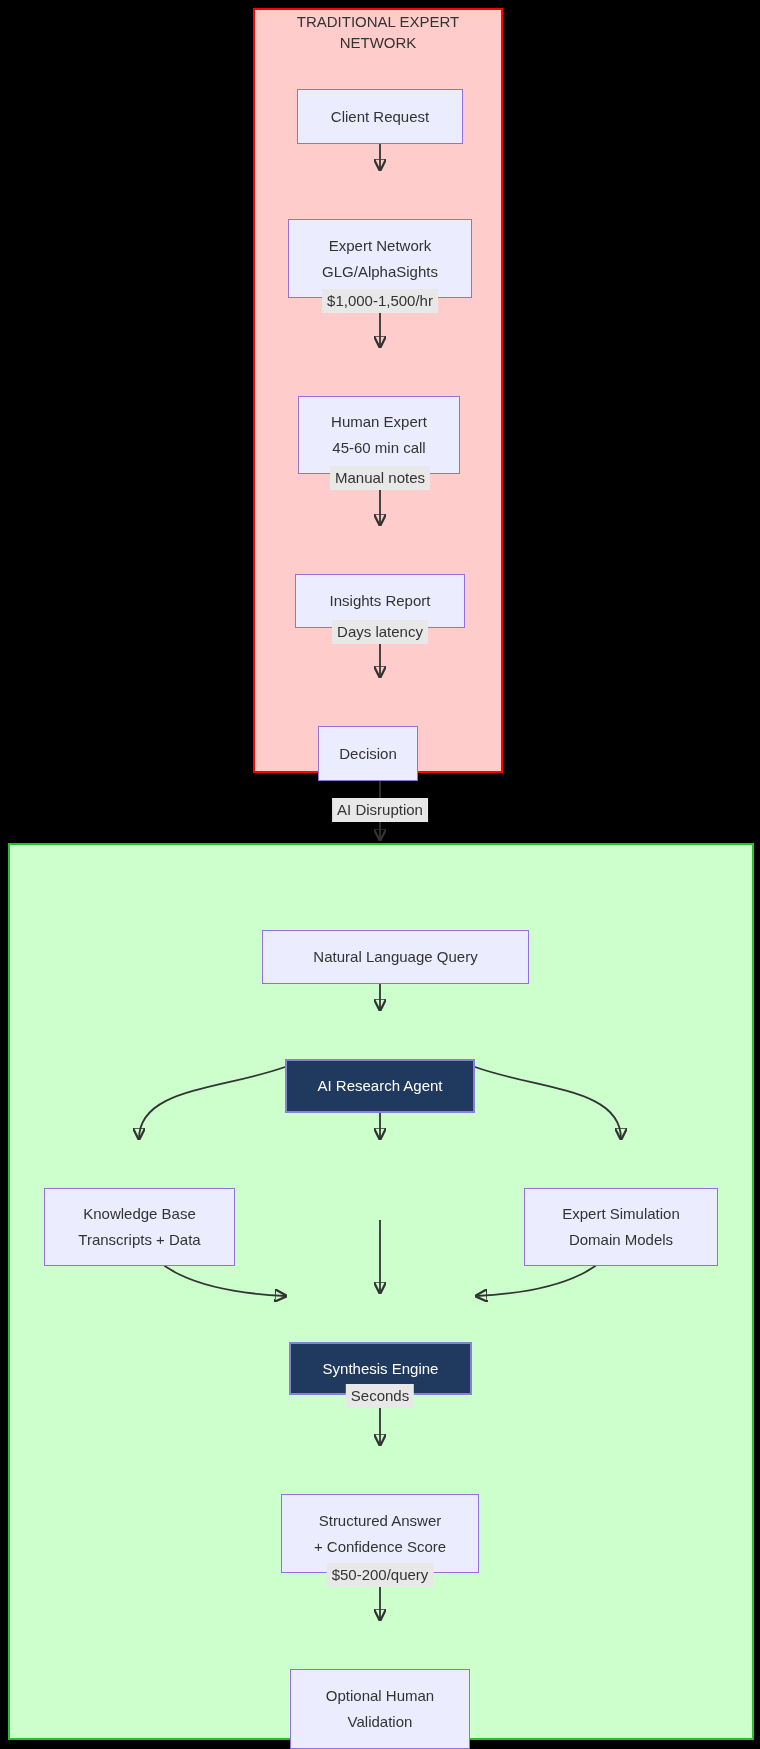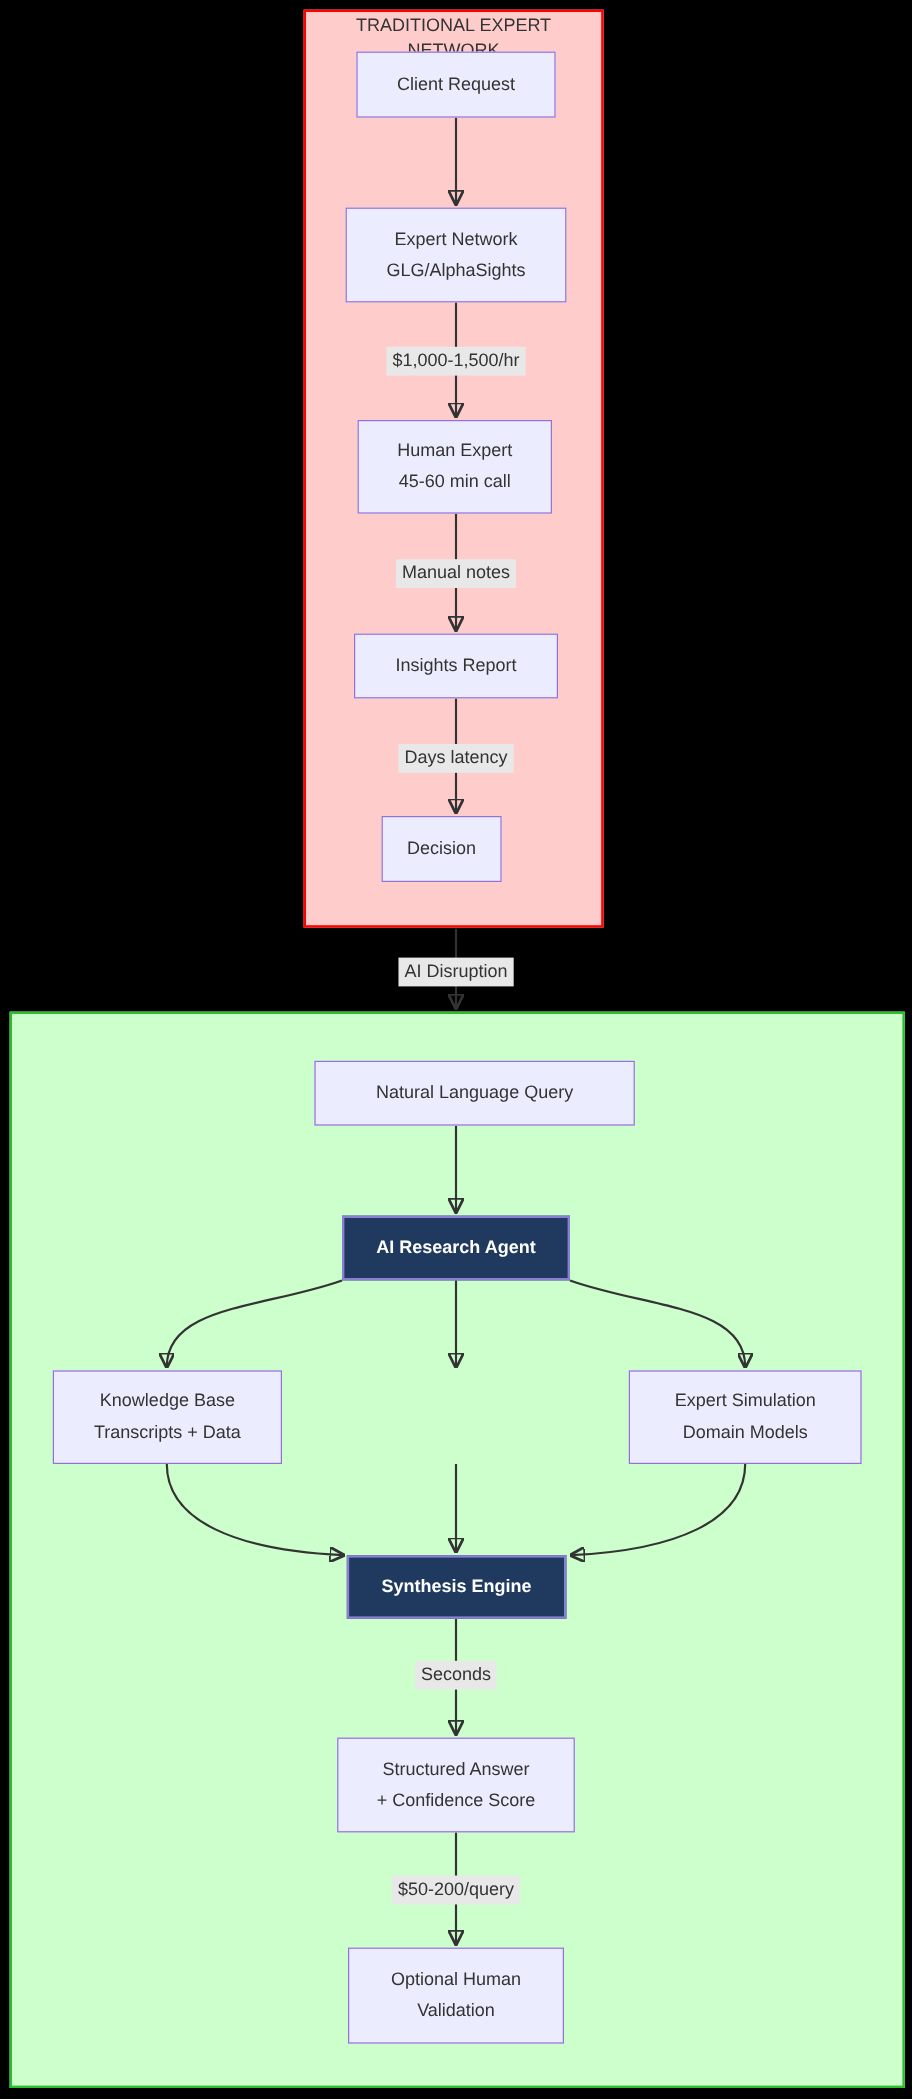--- a/index.html
+++ b/index.html
@@ -39,26 +39,25 @@
   .edge-label{
     position:absolute;z-index:6;left:380px;transform:translateX(-50%);
     background:var(--edge-label-bg);color:var(--text-color);
     font-size:15px;line-height:20px;padding:2px 5px;white-space:nowrap;
   }
   .node{
     position:absolute;z-index:5;
     display:flex;align-items:center;justify-content:center;
     text-align:center;font-size:15px;line-height:26px;
     background:var(--node-bg);border:1.4px solid var(--node-border);
-    color:var(--text-color);white-space:pre-line;
+    color:var(--text-color);white-space:pre-line;margin-top:46px;
   }
   .node.accent{
     background:var(--accent-bg);border:2px solid var(--accent-border);
     color:var(--accent-text);
-    font-weight:bold;
   }
 </style>
 </head>
 <body>
 
 <div class="stage">
 
   <div class="cluster traditional"></div>
   <div class="cluster ai"></div>
 

